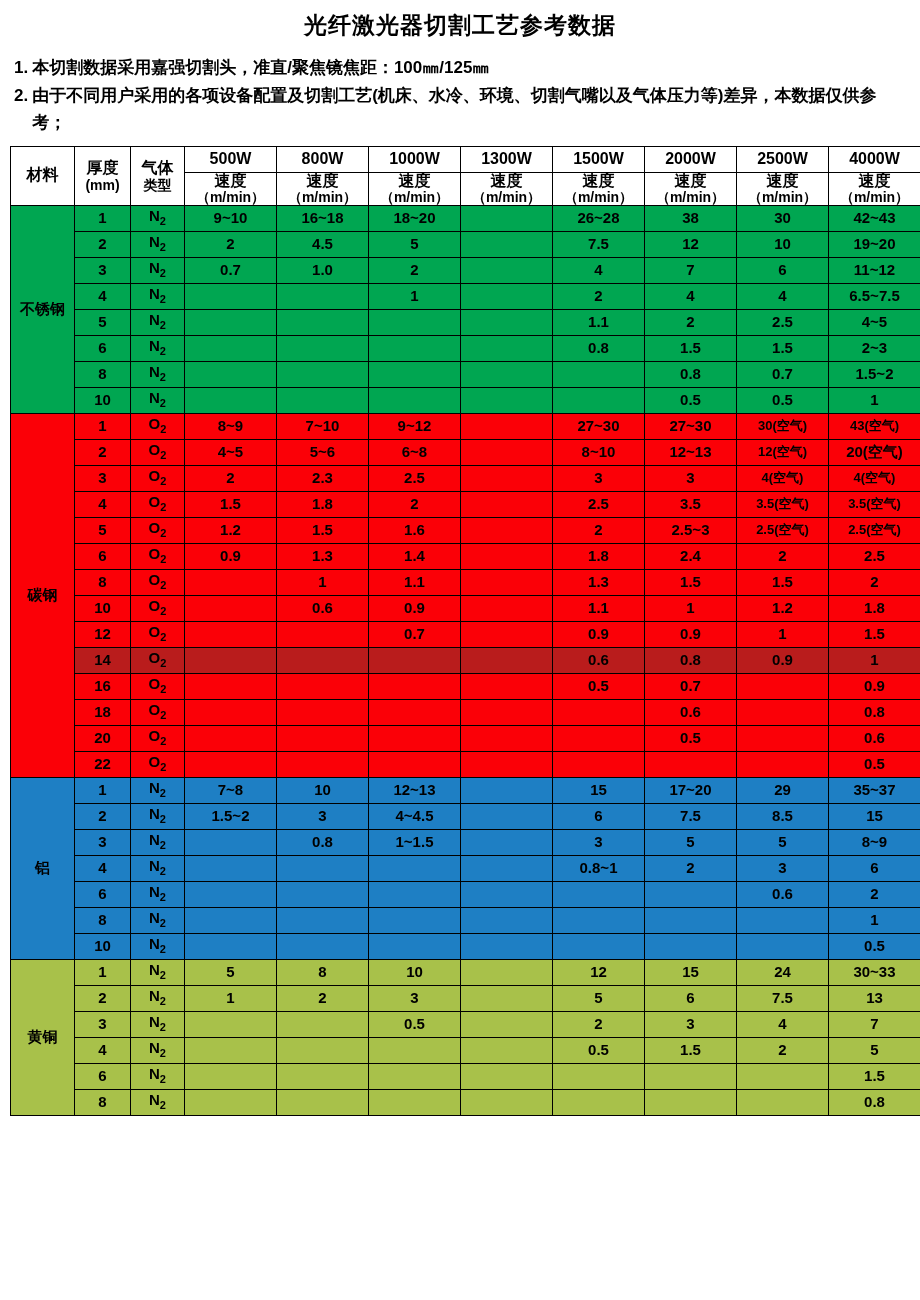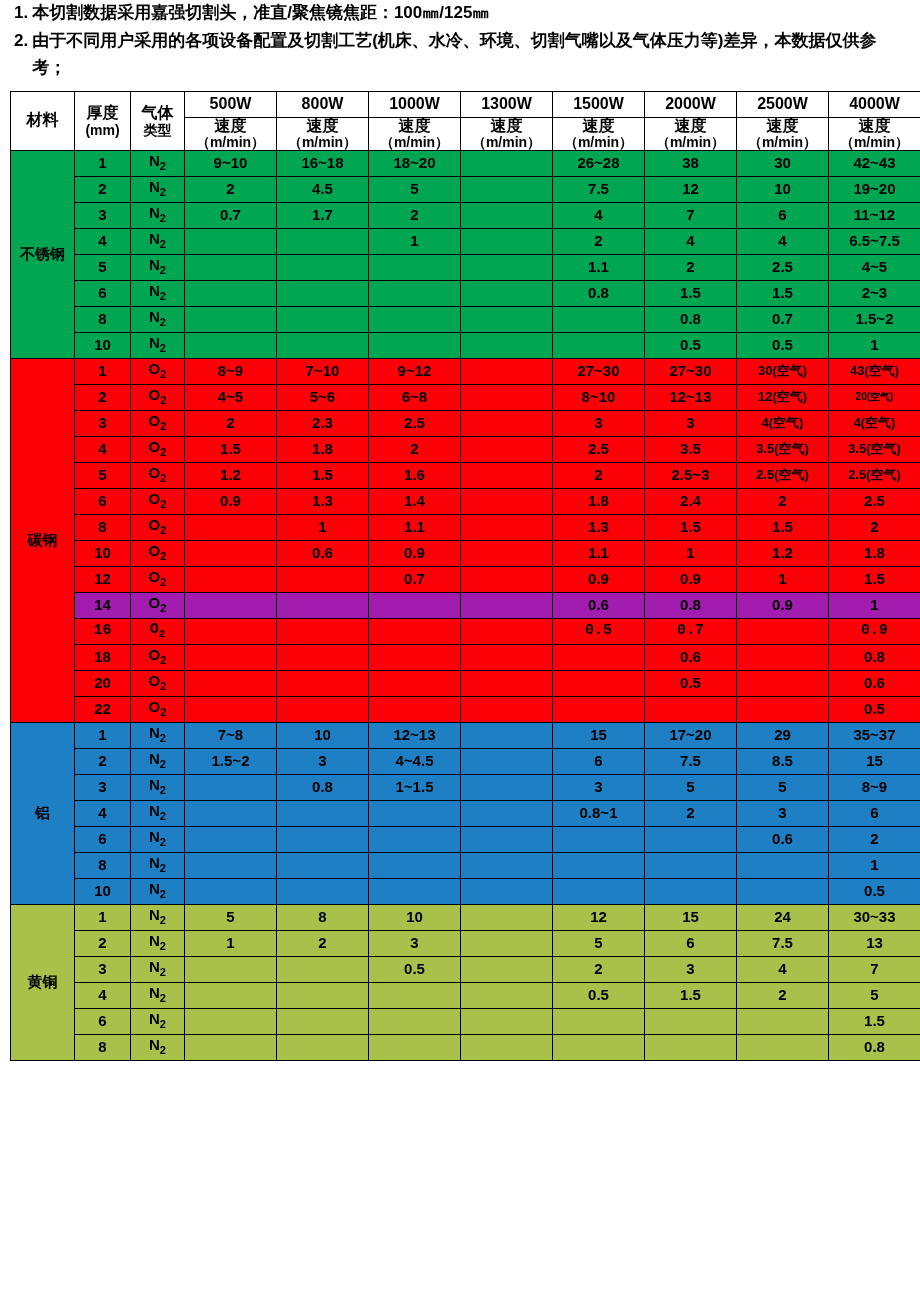--- a/index.html
+++ b/index.html
@@ -85,20 +85,21 @@
     font-size: 11px;
     vertical-align: sub;
   }
   tbody tr td { color: #000000; }
 </style>
 </head>
 <body>
 
 <div class="page">
 
+  <div class="doc-title">光纤激光器切割工艺参考数据</div>
 
   <div class="note">
     <span class="num">1.</span>
     <span class="txt">本切割数据采用嘉强切割头，准直/聚焦镜焦距：100㎜/125㎜</span>
   </div>
   <div class="note">
     <span class="num">2.</span>
     <span class="txt">由于不同用户采用的各项设备配置及切割工艺(机床、水冷、环境、切割气嘴以及气体压力等)差异，本数据仅供参考；</span>
   </div>
 
@@ -181,21 +182,21 @@
           <td class="val"></td>
           <td class="val">7.5</td>
           <td class="val">12</td>
           <td class="val">10</td>
           <td class="val">19~20</td>
         </tr>
         <tr style="background: rgb(0, 166, 81);">
           <td class="thk">3</td>
           <td class="gas"><span>N</span><span class="sub">2</span></td>
           <td class="val">0.7</td>
-          <td class="val">1.7</td>
+          <td class="val">1.0</td>
           <td class="val">2</td>
           <td class="val"></td>
           <td class="val">4</td>
           <td class="val">7</td>
           <td class="val">6</td>
           <td class="val">11~12</td>
         </tr>
         <tr style="background: rgb(0, 166, 81);">
           <td class="thk">4</td>
           <td class="gas"><span>N</span><span class="sub">2</span></td>
@@ -272,21 +273,21 @@
         <tr style="background: rgb(251, 0, 7);">
           <td class="thk">2</td>
           <td class="gas"><span>O</span><span class="sub">2</span></td>
           <td class="val">4~5</td>
           <td class="val">5~6</td>
           <td class="val">6~8</td>
           <td class="val"></td>
           <td class="val">8~10</td>
           <td class="val">12~13</td>
           <td class="val" style="font-size: 13px;">12(空气)</td>
-          <td class="val" style="font-size: 10px; margin-left: 48px;">20(空气)</td>
+          <td class="val" style="font-size: 15px; margin-left: 48px;">20(空气)</td>
         </tr>
         <tr style="background: rgb(251, 0, 7);">
           <td class="thk">3</td>
           <td class="gas"><span>O</span><span class="sub">2</span></td>
           <td class="val">2</td>
           <td class="val">2.3</td>
           <td class="val">2.5</td>
           <td class="val"></td>
           <td class="val">3</td>
           <td class="val">3</td>
@@ -358,33 +359,33 @@
           <td class="gas"><span>O</span><span class="sub">2</span></td>
           <td class="val"></td>
           <td class="val"></td>
           <td class="val">0.7</td>
           <td class="val"></td>
           <td class="val">0.9</td>
           <td class="val">0.9</td>
           <td class="val">1</td>
           <td class="val">1.5</td>
         </tr>
-        <tr style="background: #a21caf;">
+        <tr style="background: #b91c1c;">
           <td class="thk">14</td>
           <td class="gas"><span>O</span><span class="sub">2</span></td>
           <td class="val"></td>
           <td class="val"></td>
           <td class="val"></td>
           <td class="val"></td>
           <td class="val">0.6</td>
           <td class="val">0.8</td>
           <td class="val">0.9</td>
           <td class="val">1</td>
         </tr>
-        <tr style="background: rgb(251, 0, 7); font-family: Liberation Mono, monospace;">
+        <tr style="background: rgb(251, 0, 7);">
           <td class="thk">16</td>
           <td class="gas"><span>O</span><span class="sub">2</span></td>
           <td class="val"></td>
           <td class="val"></td>
           <td class="val"></td>
           <td class="val"></td>
           <td class="val">0.5</td>
           <td class="val">0.7</td>
           <td class="val"></td>
           <td class="val">0.9</td>

